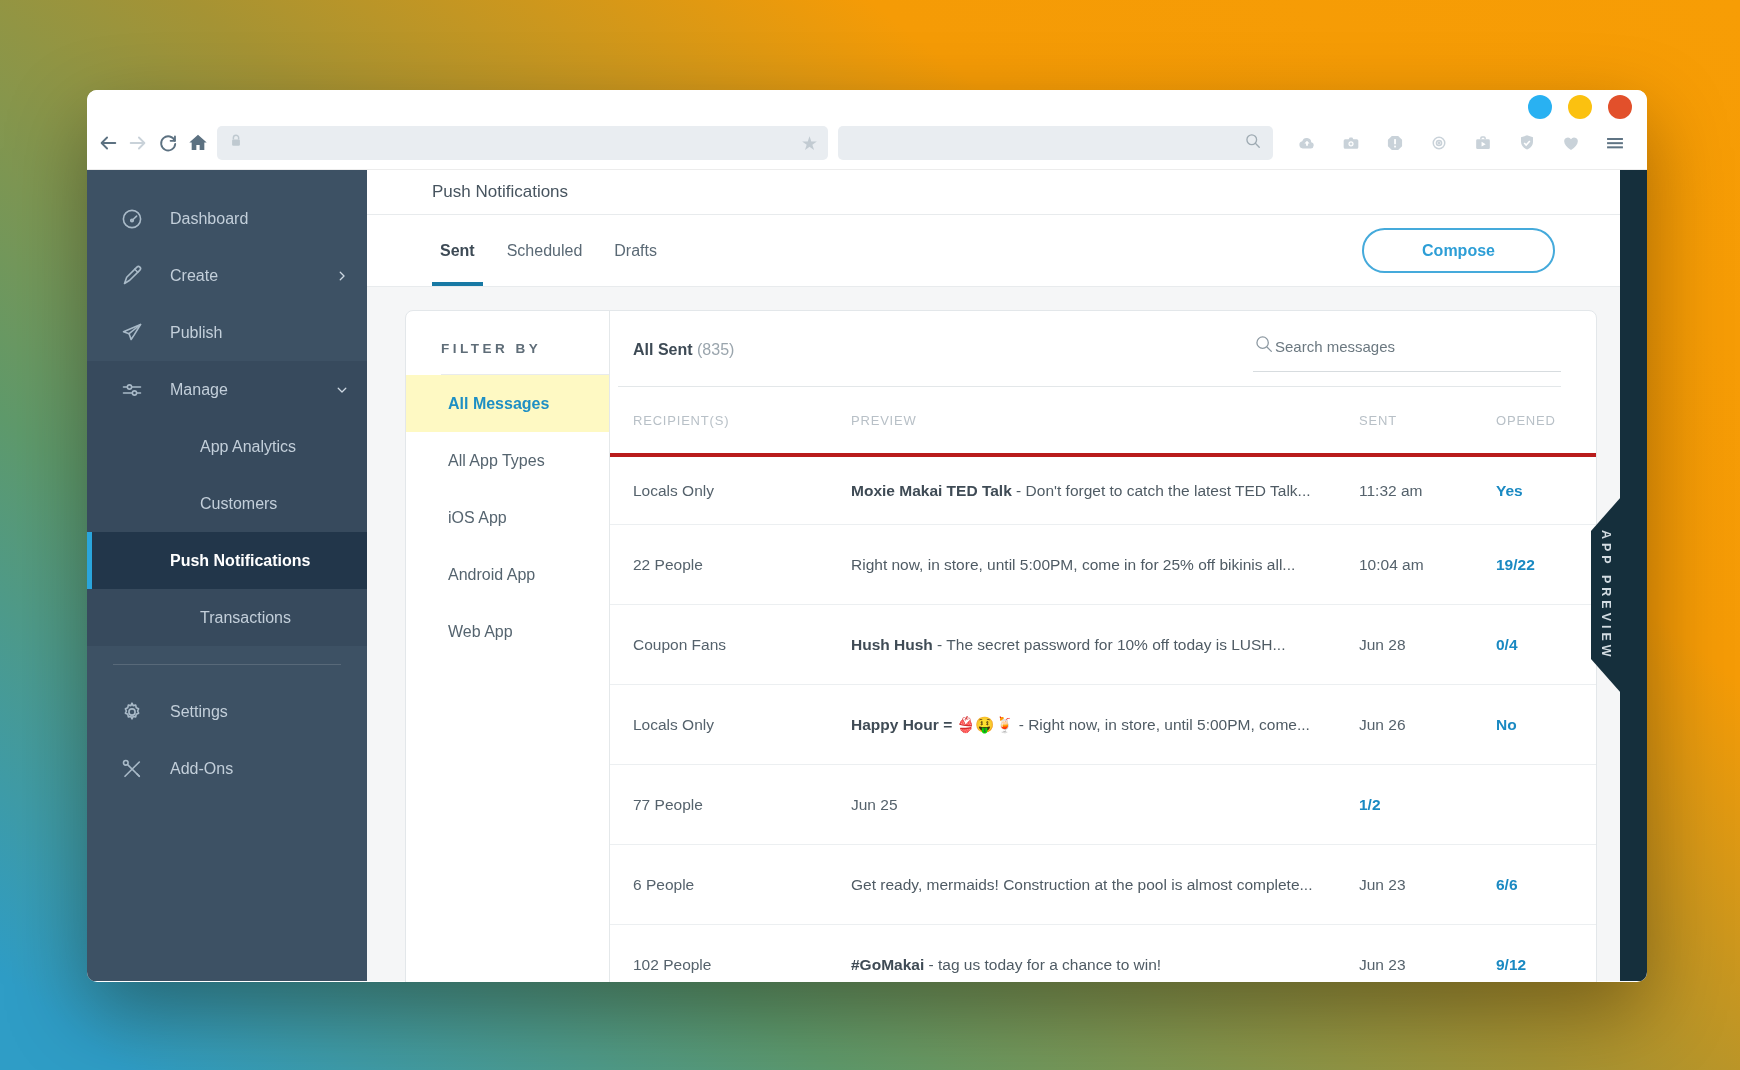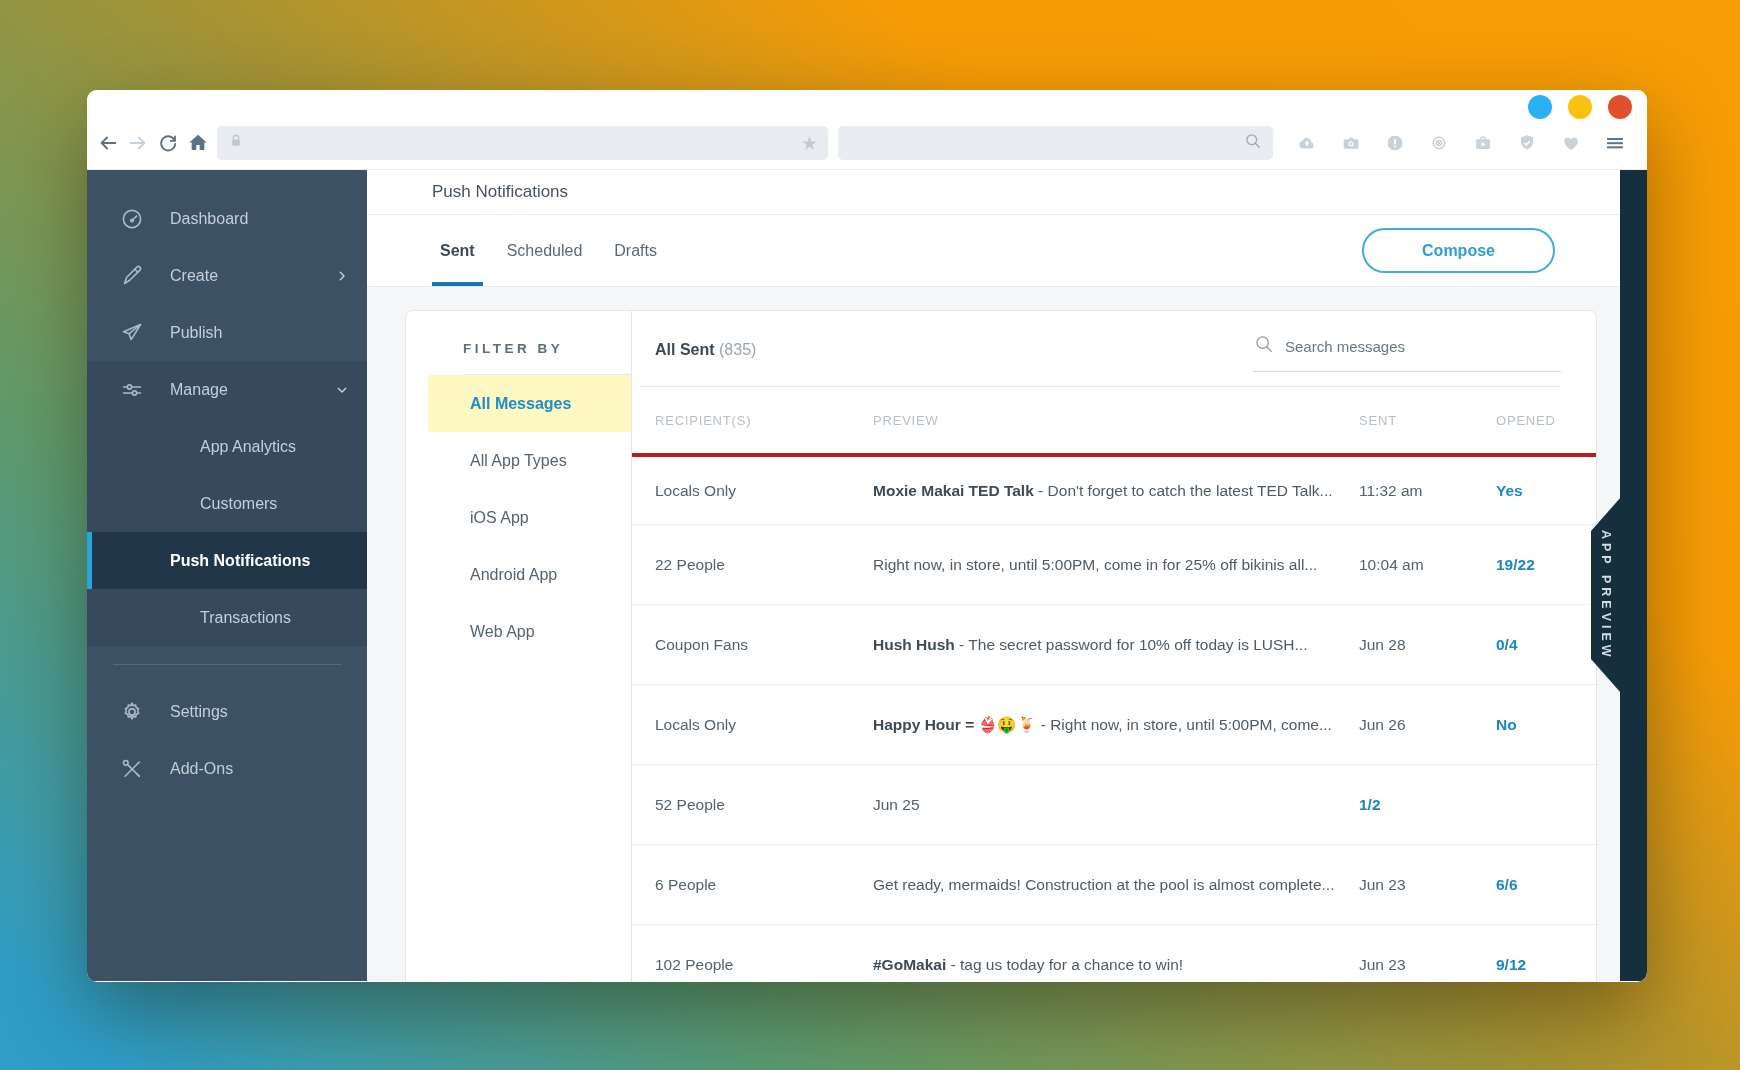--- a/index.html
+++ b/index.html
@@ -47,31 +47,31 @@
   .main-header { height:45px; background:#fff; border-bottom:1px solid #e8ebed; display:flex; align-items:center; padding-left:65px; }
   .page-title { font-size:17px; color:#47545f; }
   .tabsrow { position:relative; height:72px; background:#fff; border-bottom:1px solid #e8ebed; display:flex; align-items:stretch; padding-left:65px; }
   .tab { position:relative; display:flex; align-items:center; padding:0 8px; margin-right:16px; font-size:16px; color:#5a6975; cursor:pointer; }
   .tab.active { color:#3d4a55; font-weight:600; }
   .tab.active::after { content:""; position:absolute; left:0; right:0; bottom:0; height:4px; background:#1879a4; }
   .compose { position:absolute; right:92px; top:13px; width:193px; height:45px; border:2px solid #45aadb; border-radius:23px;
     background:#fff; color:#2d9ed6; font-size:16px; font-weight:600; display:flex; align-items:center; justify-content:center; cursor:pointer; }
   .content { position:relative; flex:1; }
   
-  .card { position:absolute; left:38px; top:23px; width:1192px; height:680px; background:#fff; border:1px solid #e3e7ea; border-radius:8px; display:flex; overflow:hidden;padding-left:22px; }
+  .card { position:absolute; left:38px; top:23px; width:1192px; height:680px; background:#fff; border:1px solid #e3e7ea; border-radius:8px; display:flex; overflow:hidden; }
   .filtercol { width:204px; border-right:1px solid #e4e8ea; flex-shrink:0; }
   .filterhead { margin:30px 0 18px 35px; font-size:13.5px; font-weight:600; letter-spacing:3.5px; color:#5f6d78; }
   .filterdiv { height:1px; background:#e8ebed; margin-left:35px; }
   .fitem { height:57px; display:flex; align-items:center; padding-left:42px; font-size:16px; color:#55646f; cursor:pointer; }
   .fitem.factive { background:#fef9c3; color:#1e8fc4; font-weight:700; }
   .tablecol { flex:1; position:relative; }
   .tablehead { height:75px; position:relative; }
   .tabletitle { position:absolute; left:23px; top:30px; font-size:16px; font-weight:700; color:#3d4a55; }
   .tabletitle .count { font-weight:400; color:#9aa5ad; }
-  .searchbox { position:absolute; right:35px; top:22px; width:308px; display:flex; align-items:center; gap:10px; border-bottom:1px solid #d7dcdf; padding-bottom:12px; }
+  .searchbox { position:absolute; right:35px; top:22px; width:308px; display:flex; align-items:center; gap:0; border-bottom:1px solid #d7dcdf; padding-bottom:12px; }
   .searchbox input { border:none; outline:none; background:transparent; font-size:15px; color:#55646f; width:100%; }
   .searchbox input::placeholder { color:#6b7880; }
   .hline { height:1px; background:#e3e7e9; margin:0 35px 0 8px; }
   .gridrow { display:grid; grid-template-columns:218px 1fr 137px 80px; padding:0 35px 0 8px; align-items:center; }
   .colheads { height:70px; border-bottom:4px solid #b91c1c; }
   .colheads div { font-size:13px; letter-spacing:.8px; color:#b8c0c7; padding-left:15px; }
   .trow { height:80px; border-bottom:1px solid #eceff1; font-size:15.5px; color:#55626c; cursor:pointer; }
   .trow:first-child { height:68px; }
   .trow:last-child { border-bottom:none; }
   .trow > div { padding-left:15px; }
@@ -352,21 +352,21 @@
   </div>
 
   <div class="gridrow trow">
     <div class="recipients">Locals Only</div>
     <div class="message"><b>Happy Hour = 👙🤑🍹</b><span> - Right now, in store, until 5:00PM, come...</span></div>
     <div class="sent">Jun 26</div>
     <div class="opened">No</div>
   </div>
 
   <div class="gridrow trow">
-    <div class="recipients">52 People</div>
+    <div class="recipients">77 People</div>
     <div class="sent">Jun 25</div>
     <div class="opened">1/2</div>
   </div>
 
   <div class="gridrow trow">
     <div class="recipients">6 People</div>
     <div class="message"><b></b><span>Get ready, mermaids! Construction at the pool is almost complete...</span></div>
     <div class="sent">Jun 23</div>
     <div class="opened">6/6</div>
   </div>

